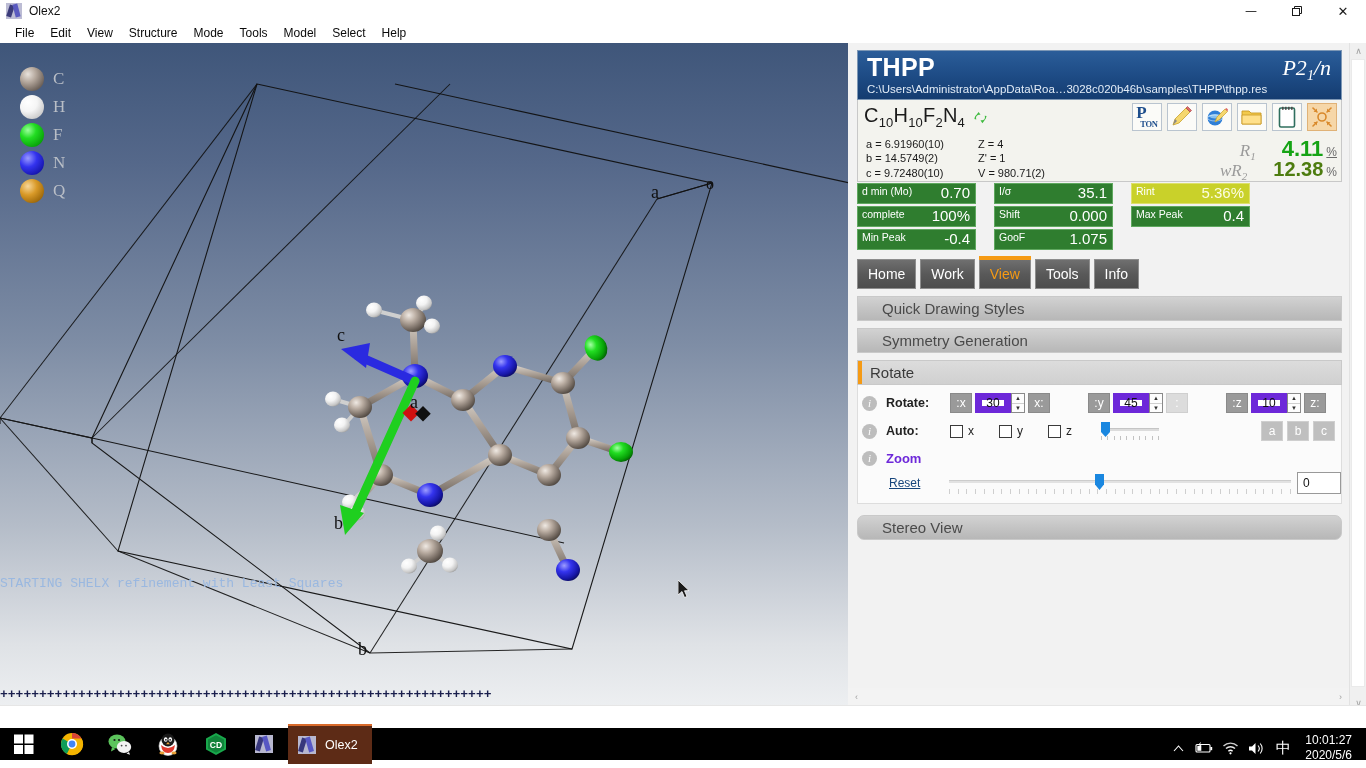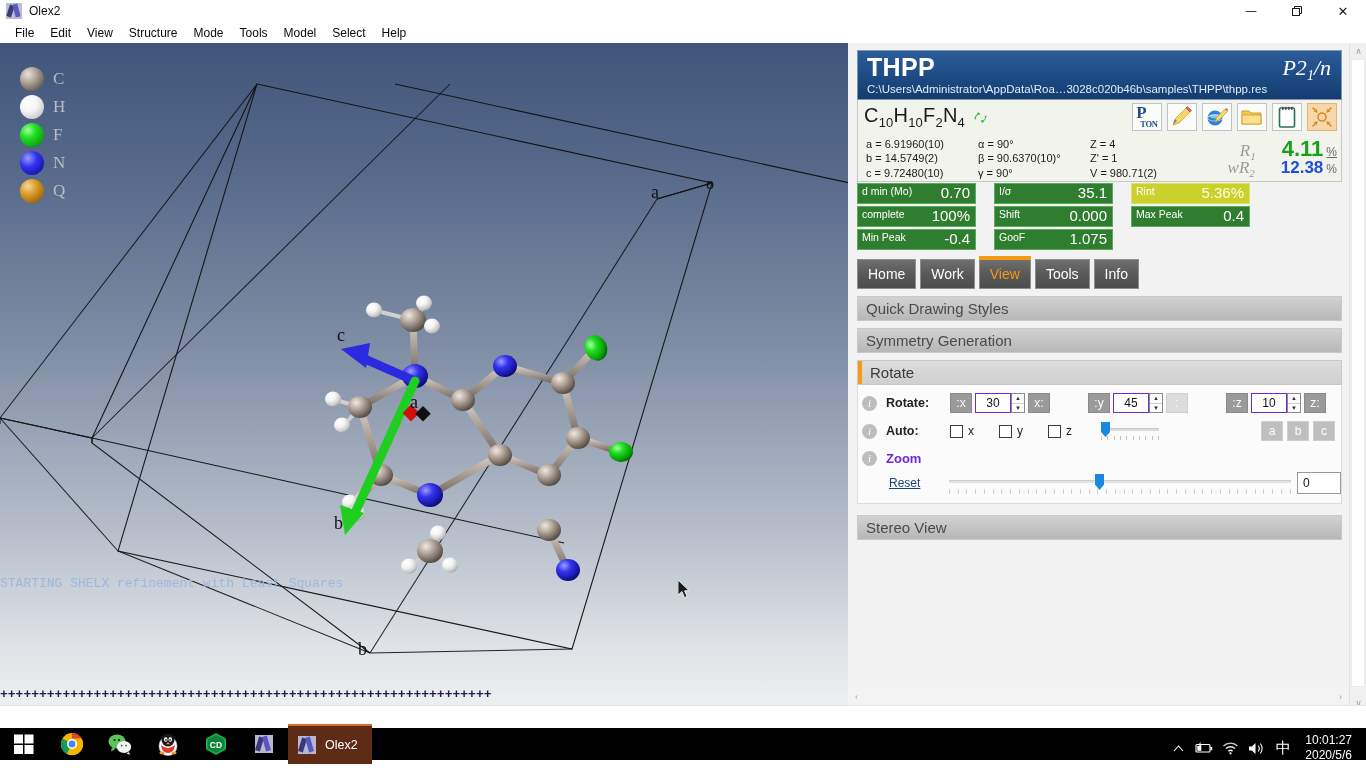--- a/index.html
+++ b/index.html
@@ -140,21 +140,21 @@
   .cellcol.c1 { width: 112px; } .cellcol.c2 { width: 112px; } .cellcol.c3 { width: 92px; }
   .rblock { flex: 1; display: flex; flex-direction: column; justify-content: center; padding-right: 4px; }
   .rrow { display: flex; align-items: baseline; justify-content: flex-end; height: 22px; }
   .rlab {
     font-family: "Liberation Serif", serif; font-style: italic; font-size: 17px; color: #9a9a9a;
     margin-right: 26px;
   }
   .rlab sub { font-size: 11px; }
   .rval { font-size: 22px; font-weight: bold; }
   .rval.green { color: #15a315; }
-  .rval.olive { color: #1d4ed8; font-size: 17px; }
+  .rval.olive { color: #4d7c0f; font-size: 20px; }
   .rpct { font-size: 12px; color: #6a6a6a; margin-left: 3px; }
   .rpct.u { text-decoration: underline; }
 
   
   .stats { display: flex; flex-wrap: wrap; gap: 2px 18px; margin-top: 1px; }
   .stat {
     width: 119px; height: 21px; background: #2f7d2f; position: relative;
     border: 1px solid #5fa85f;
   }
   .stat.bright { background: #c9d12a; border-color: #dde06a; }
@@ -181,21 +181,21 @@
     background: #f59a14;
   }
 
   
   .section {
     margin-top: 7px; height: 25px; position: relative;
     background: linear-gradient(to bottom, #d2d2d2 0%, #c4c4c4 50%, #b7b7b7 100%);
     border: 1px solid #c9c9c9;
     display: flex; align-items: center;
   }
-  .section .sec-label { font-size: 15px; color: #4a4a4a; padding-left: 8px; }
+  .section .sec-label { font-size: 15px; color: #4a4a4a; padding-left: 24px; }
   .section.open { background: linear-gradient(to bottom, #dcdcdc 0%, #d0d0d0 100%); }
   .section.open::before {
     content: ""; position: absolute; left: 0; top: 0; bottom: 0; width: 4px; background: #f59a14;
   }
   .section.open .sec-label { padding-left: 12px; color: #3a3a3a; }
 
   
   .panelbody {
     border: 1px solid #dddddd; border-top: none; background: #fbfbfb;
     padding: 4px 0 6px 0;
@@ -208,21 +208,21 @@
     display: flex; align-items: center; justify-content: center; flex: none; margin-right: 9px;
   }
   .prow-label { font-size: 12.5px; font-weight: bold; color: #222; width: 64px; }
   .minibtn {
     height: 20px; min-width: 22px; padding: 0 5px; background: #9a9a9a; color: #ffffff;
     font-size: 12px; display: flex; align-items: center; justify-content: center;
     border: 1px solid #8a8a8a;
   }
   .minibtn.pale { background: #dcdcdc; color: #ffffff; border-color: #cfcfcf; }
   .numfield {
-    width: 36px; height: 20px; background: #ffffff; border: 1px solid #6d28d9;
+    width: 36px; height: 20px; background: #ffffff; border: 7px solid #6d28d9;
     font-size: 12px; color: #111; display: flex; align-items: center; justify-content: center;
     margin-left: 3px;
   }
   .spin {
     width: 14px; height: 20px; border: 1px solid #8a8a8a; background: #fdfdfd;
     display: flex; flex-direction: column; margin-right: 3px;
   }
   .spin div {
     flex: 1; display: flex; align-items: center; justify-content: center;
     font-size: 6px; color: #333; line-height: 1;
@@ -629,25 +629,20 @@
           </div>
         </div>
       </div>
 
       <div class="cellbox">
         <div class="cellcol c1">
           <div>a = 6.91960(10)</div>
           <div>b = 14.5749(2)</div>
           <div>c = 9.72480(10)</div>
         </div>
-        <div class="cellcol c2">
-          <div>α = 90°</div>
-          <div>β = 90.6370(10)°</div>
-          <div>γ = 90°</div>
-        </div>
         <div class="cellcol c3">
           <div>Z = 4</div>
           <div>Z' = 1</div>
           <div>V = 980.71(2)</div>
         </div>
         <div class="rblock">
           <div class="rrow">
             <span class="rlab"><span>R</span><sub>1</sub></span>
             <span class="rval green">4.11</span>
             <span class="rpct u">%</span>
@@ -842,21 +837,21 @@
                 <i></i>
                 <i></i>
                 <i></i>
                 <i></i>
             </div>
           </div>
           <div class="zfield">0</div>
         </div>
       </div>
 
-      <div class="section" style="margin-top:11px;">
+      <div class="section" style="margin-top:11px;border-radius:7px;">
         <span class="sec-label">Stereo View</span>
       </div>
 
     </div>
   </div>
 
   <div class="vscroll">
     <div class="arr up">∧</div>
     <div class="thumb"></div>
     <div class="arr dn">∨</div>

